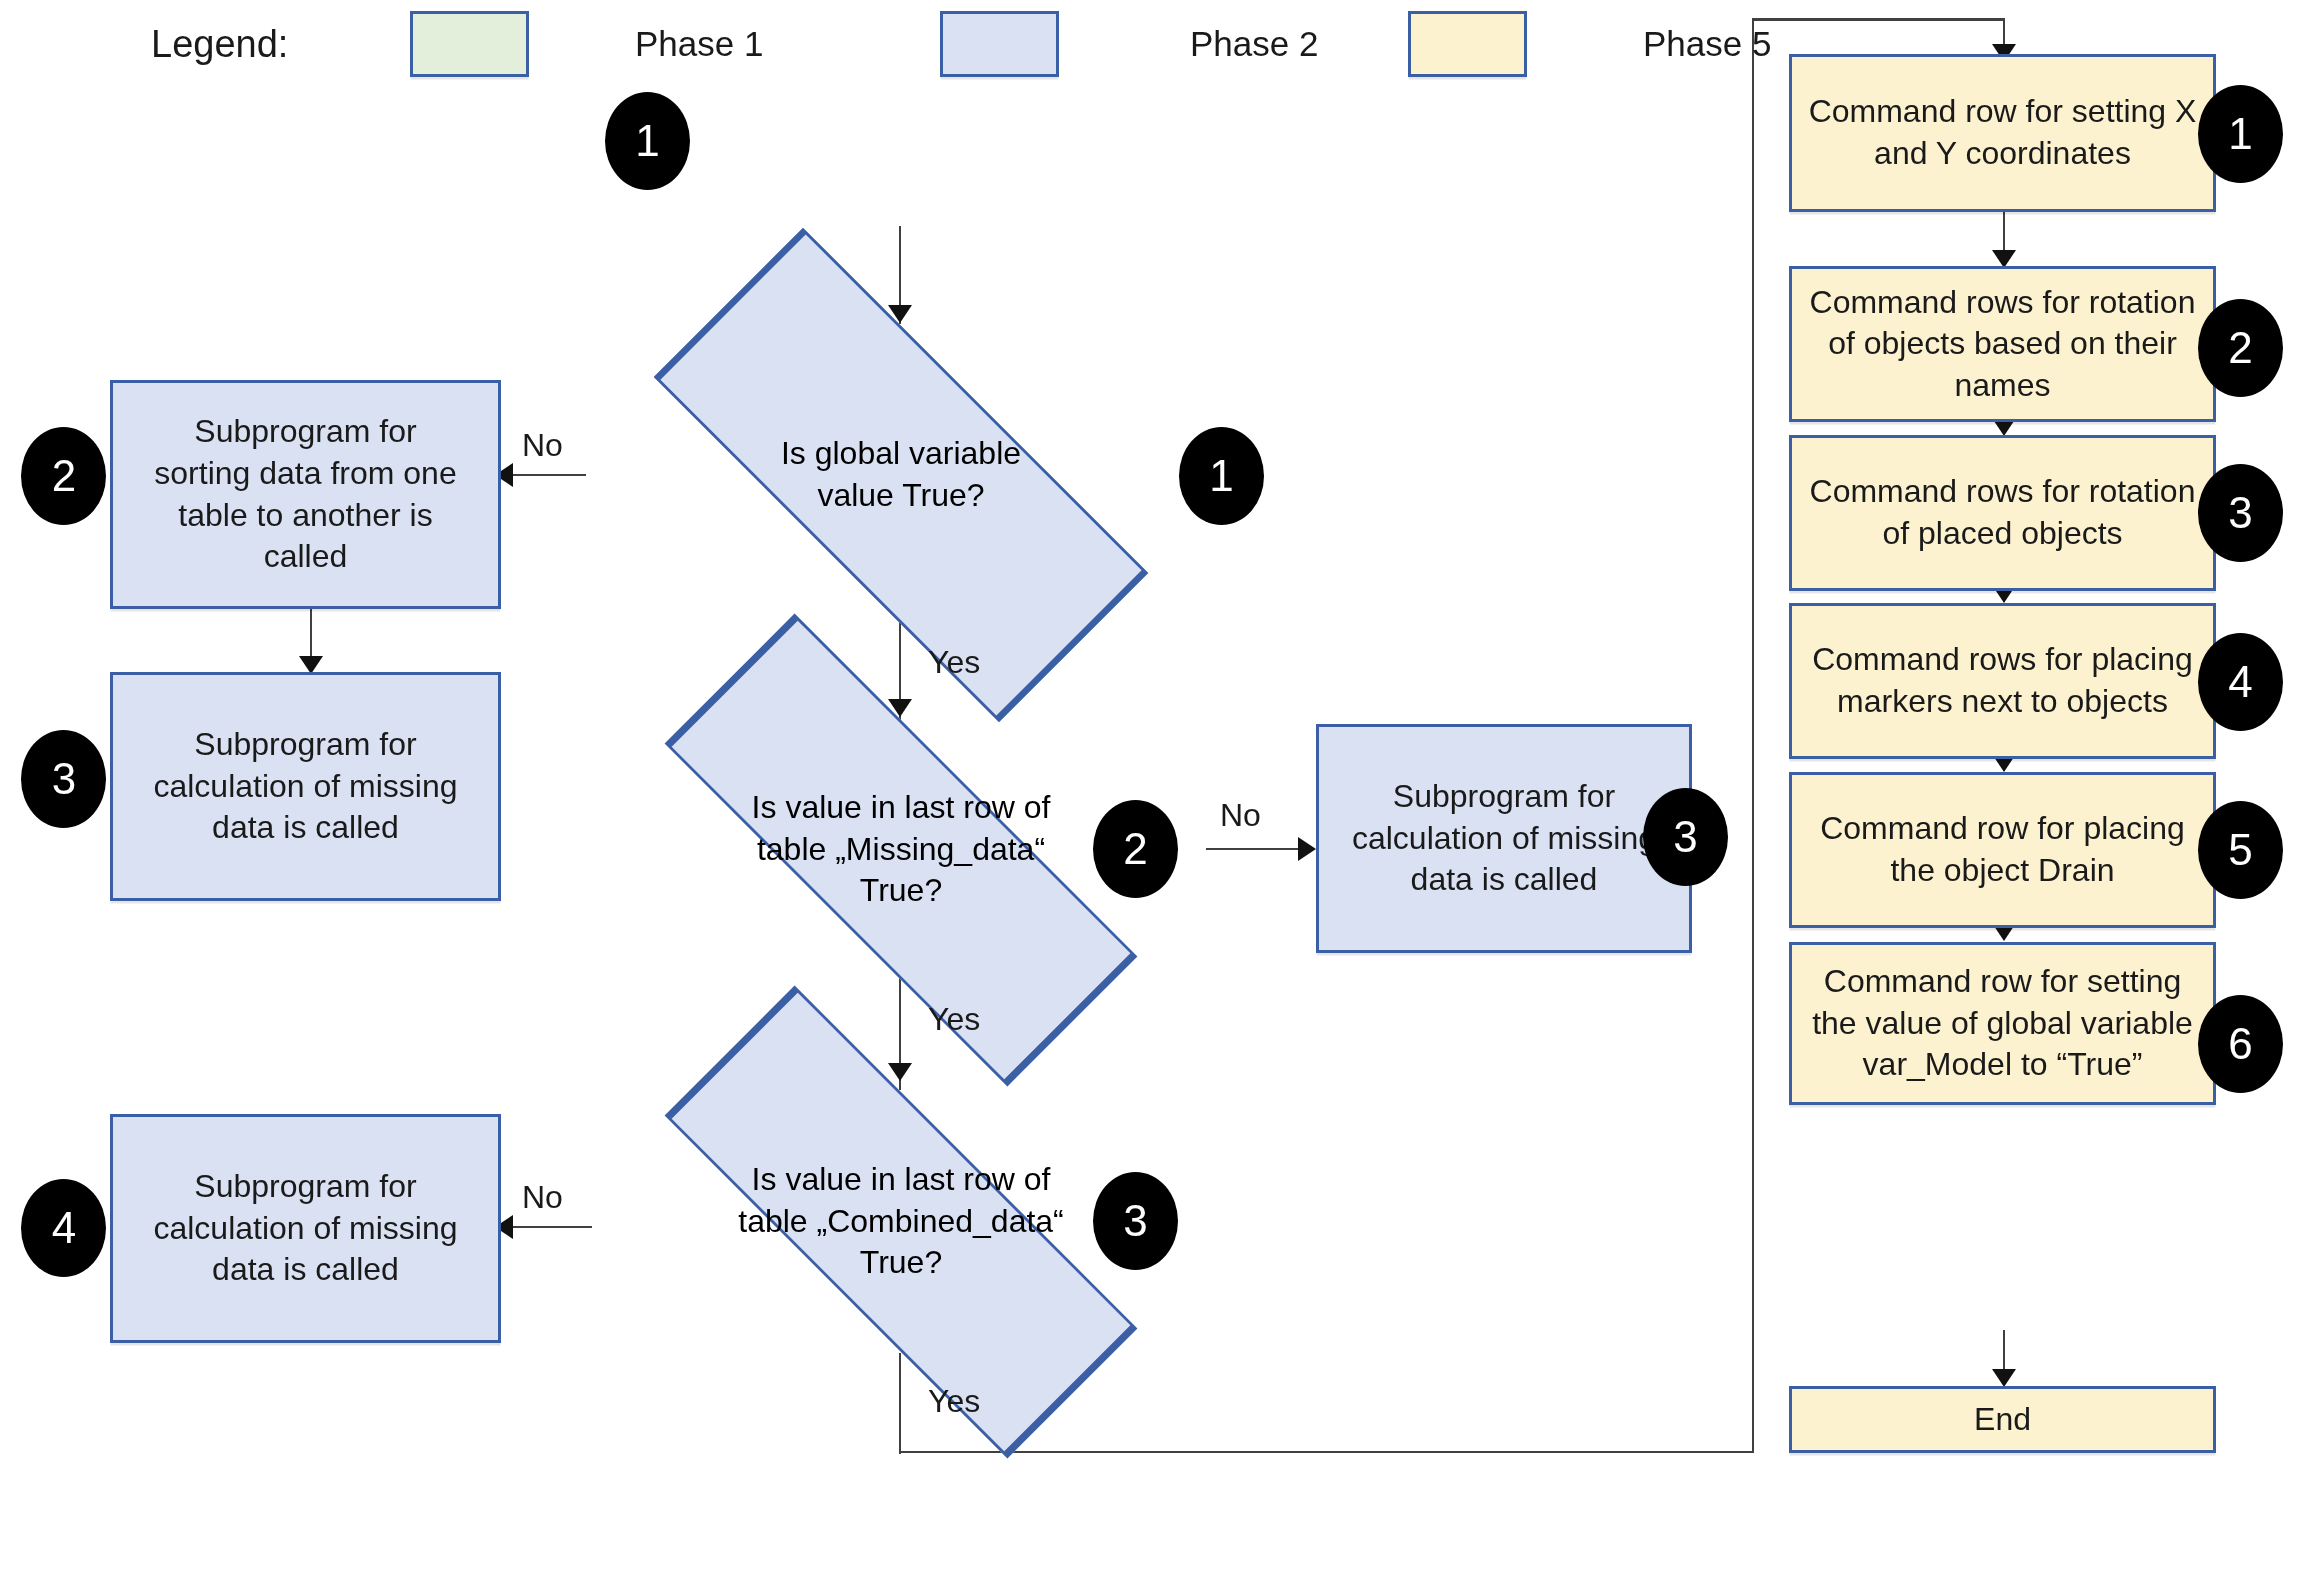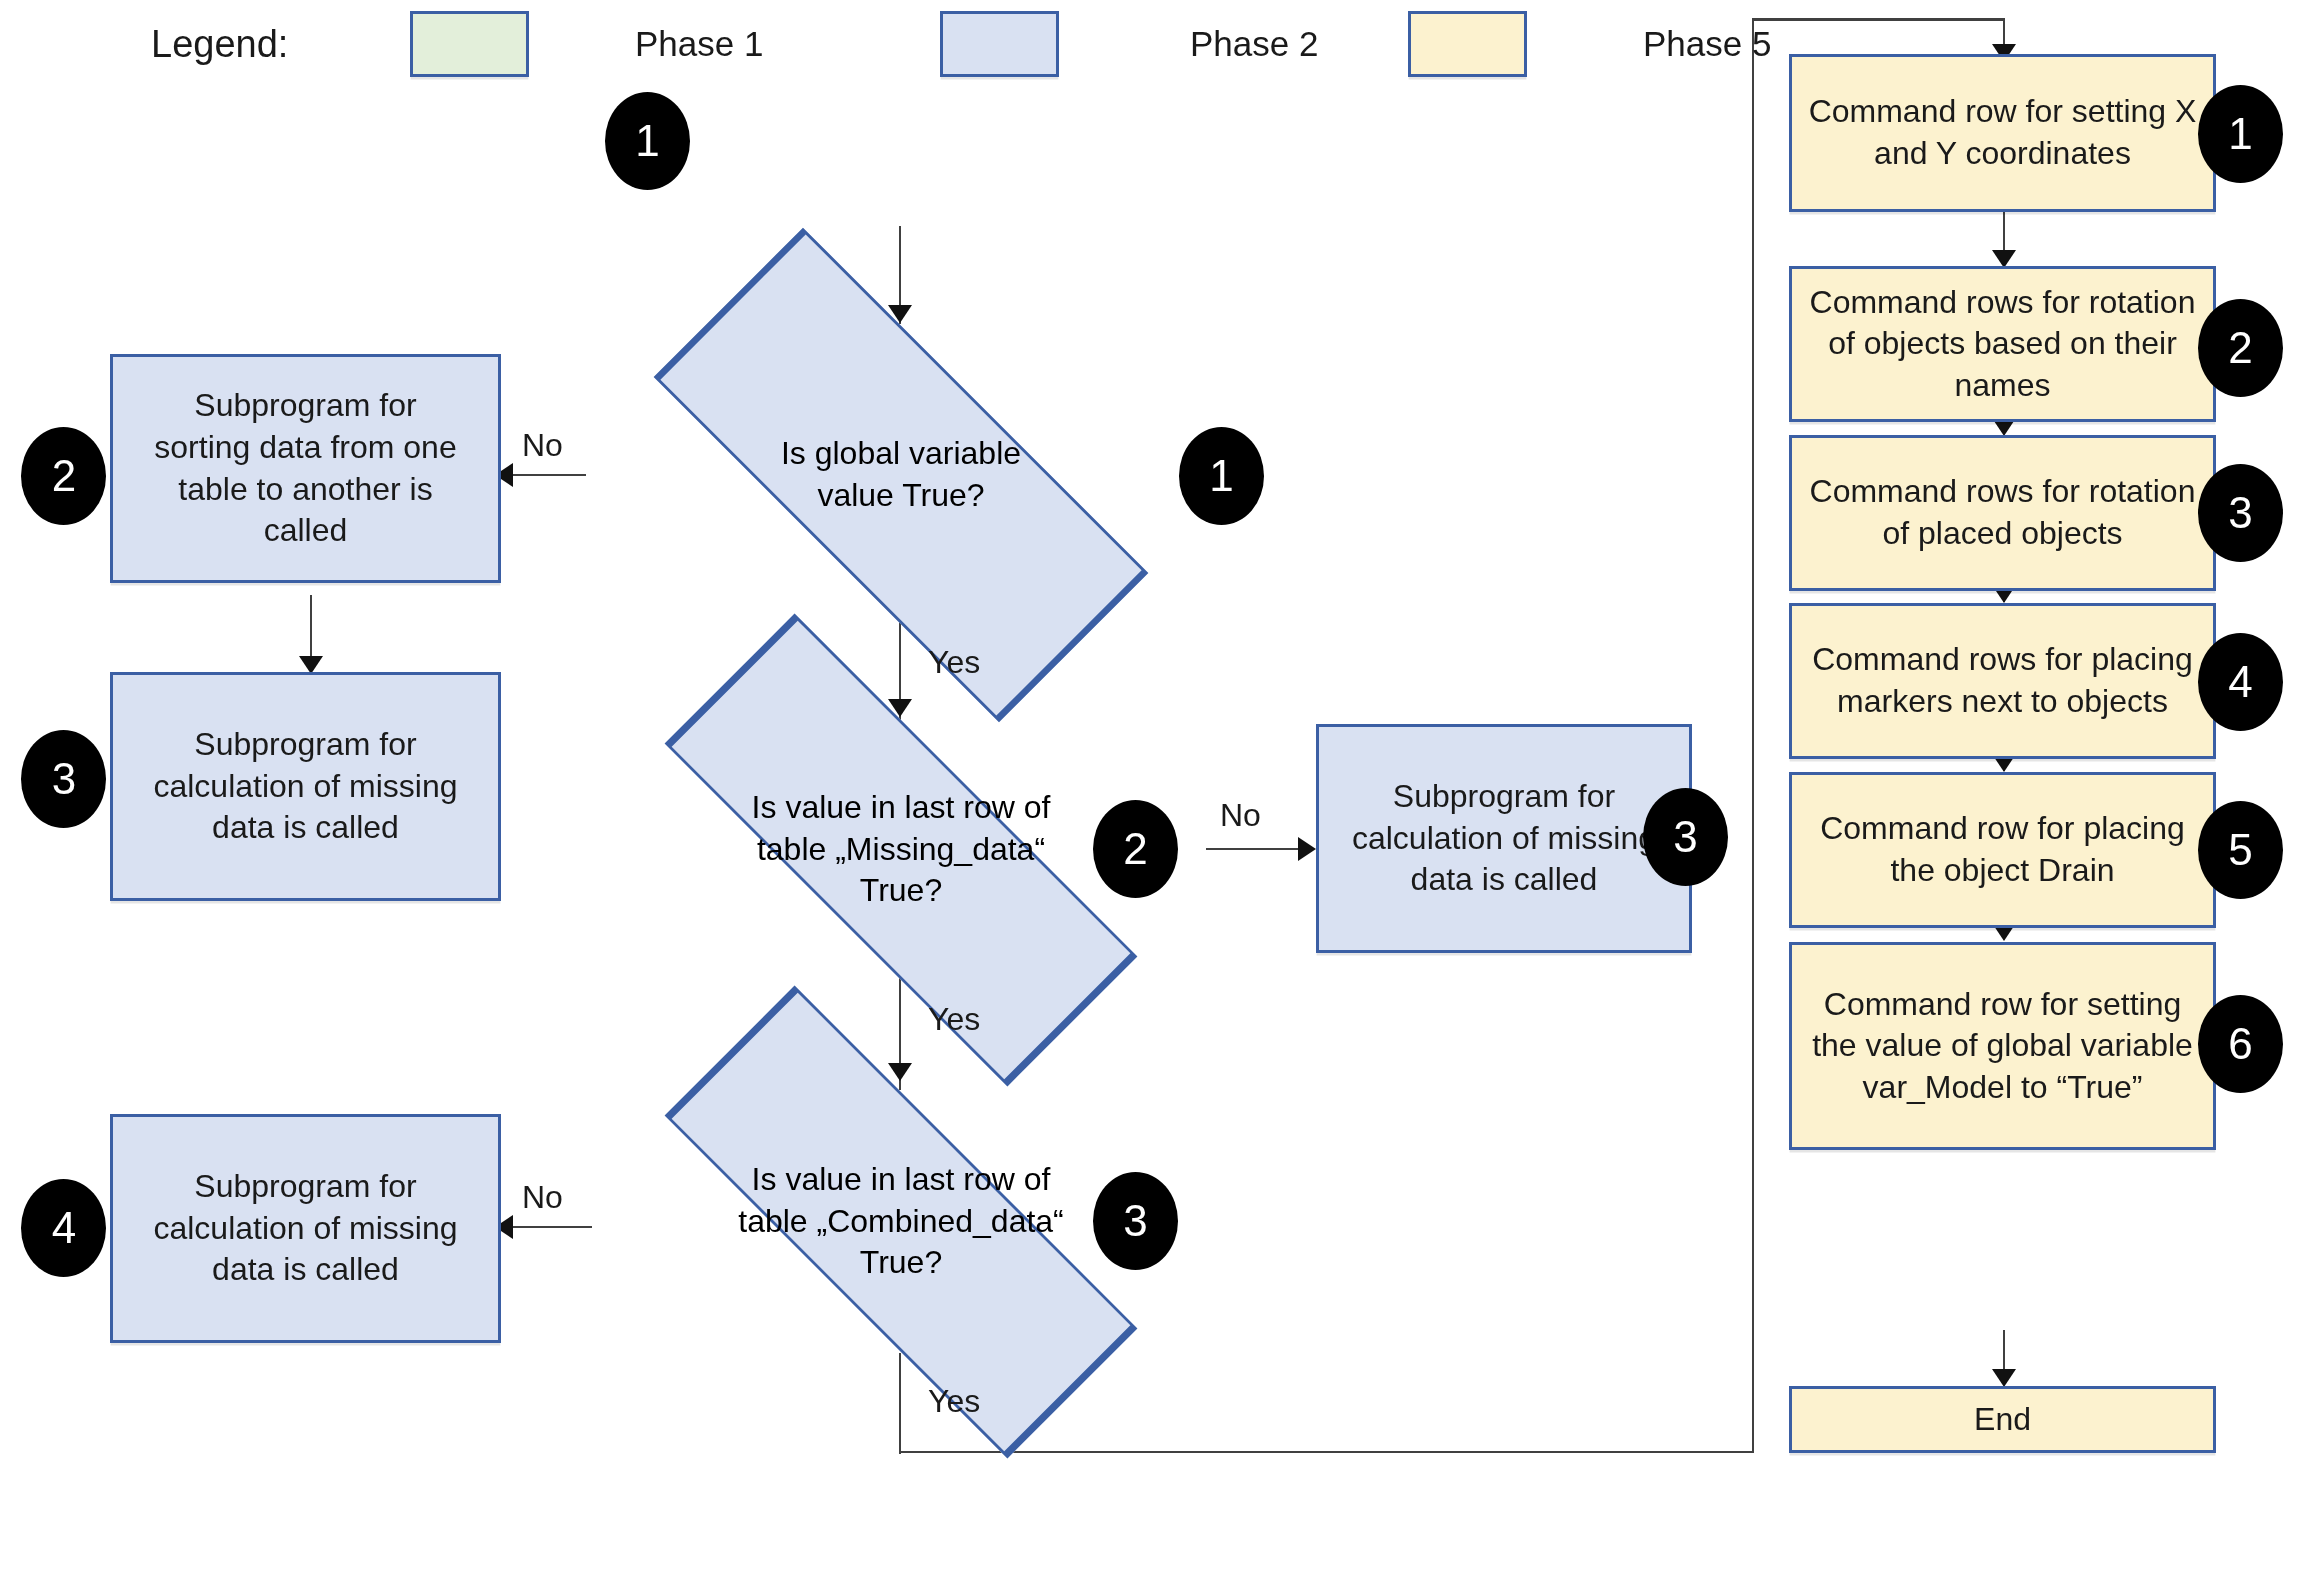--- a/index.html
+++ b/index.html
@@ -220,21 +220,21 @@
 
   <div class="diamond" style="left:550px; top:1090px; width:702px; height:263px;">
     <div class="dshape" style="width:202px;height:202px;margin-left:-101px;margin-top:-101px;
                 transform:rotate(45deg) scale(2.40,0.91);"></div>
     <div class="dtext" style="font-size:32px; padding:0 183px;">Is value in last row of table „Combined_data“ True?</div>
   </div>
   <div class="badge" style="left:1093px; top:1172px; width:85px; height:98px; font-size:44px;">
     <span>3</span>
   </div>
 
-  <div class="node rect phase2" style="left:110px; top:354px; width:391px; height:229px; font-size:32px; padding:0 29px;">
+  <div class="node rect phase2" style="left:110px; top:380px; width:391px; height:229px; font-size:32px; padding:0 29px;">
     <span>Subprogram for sorting data from one table to another is called</span>
   </div>
   <div class="badge" style="left:21.4px; top:427px; width:85px; height:98px; font-size:44px;">
     <span>2</span>
   </div>
 
   <div class="node rect phase2" style="left:110px; top:672px; width:391px; height:229px; font-size:32px; padding:0 14.7px;">
     <span>Subprogram for calculation of missing data is called</span>
   </div>
   <div class="badge" style="left:21.4px; top:730px; width:85px; height:98px; font-size:44px;">
@@ -283,21 +283,21 @@
     <span>4</span>
   </div>
 
   <div class="node rect phase3" style="left:1789px; top:772px; width:427px; height:156px; font-size:32px; padding:0 14.7px;">
     <span>Command row for placing the object Drain</span>
   </div>
   <div class="badge" style="left:2198px; top:801px; width:85px; height:98px; font-size:44px;">
     <span>5</span>
   </div>
 
-  <div class="node rect phase3" style="left:1789px; top:942px; width:427px; height:208px; font-size:32px; padding:0 7.3px;">
+  <div class="node rect phase3" style="left:1789px; top:942px; width:427px; height:163px; font-size:32px; padding:0 7.3px;">
     <span>Command row for setting the value of global variable var_Model to “True”</span>
   </div>
   <div class="badge" style="left:2198px; top:995px; width:85px; height:98px; font-size:44px;">
     <span>6</span>
   </div>
 
   <div class="node rect phase3" style="left:1789px; top:1386px; width:427px; height:67px; font-size:32px;">
     <span>End</span>
   </div>
 

